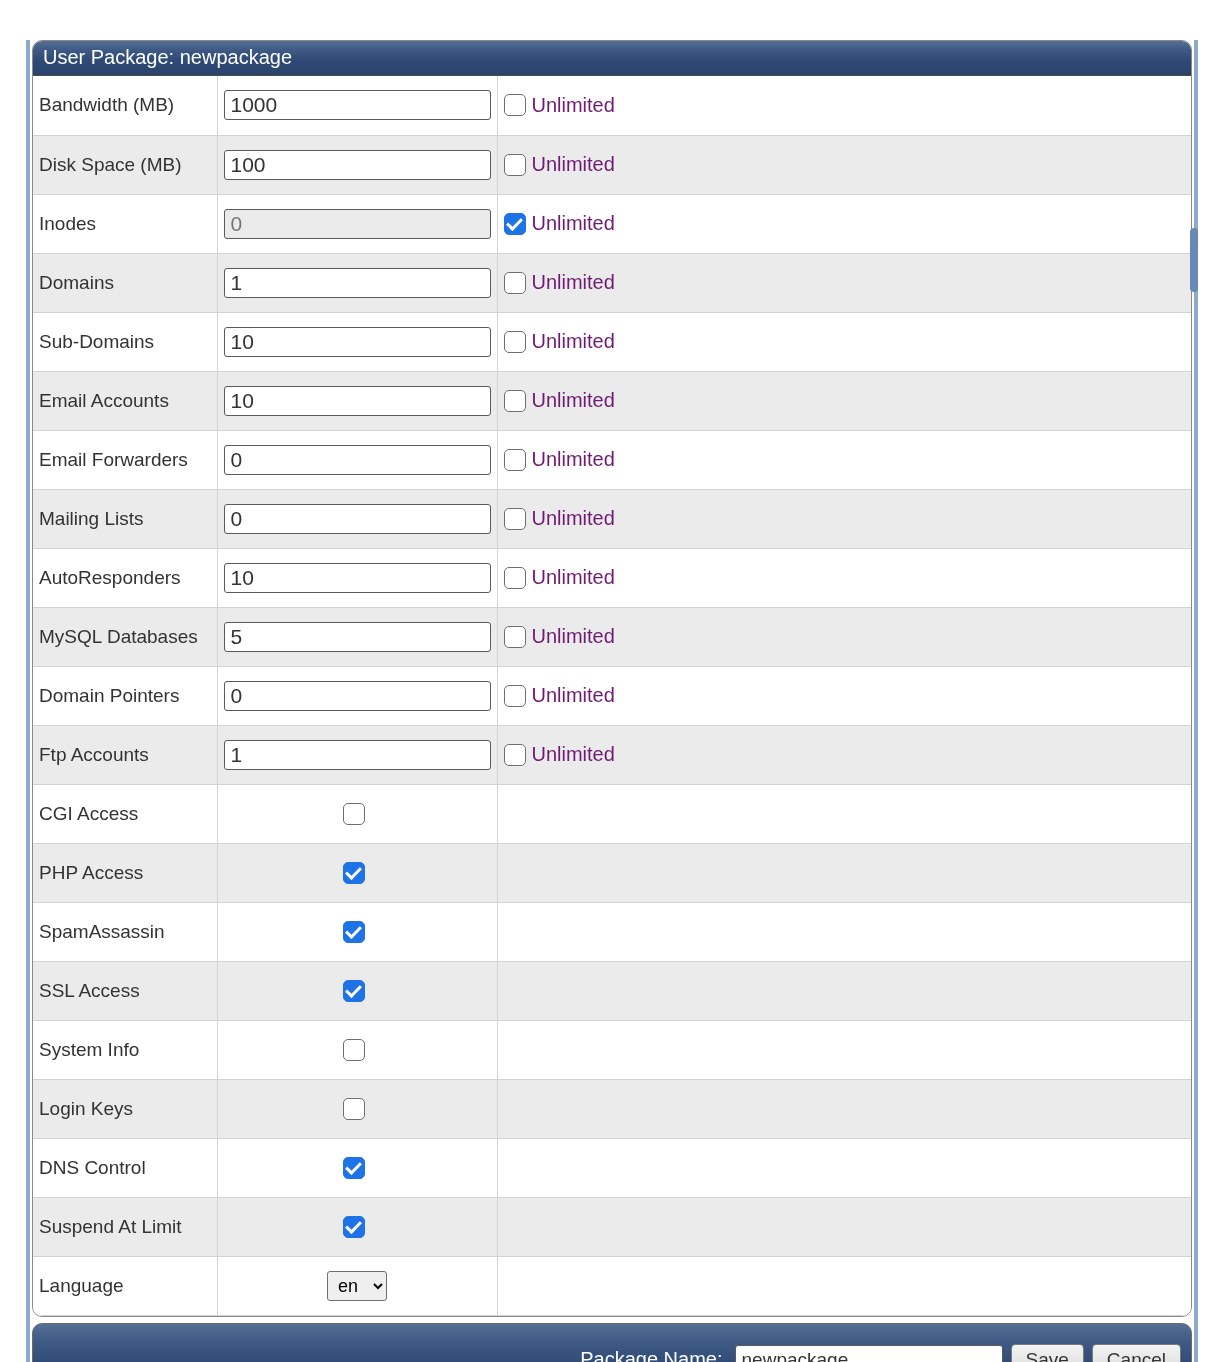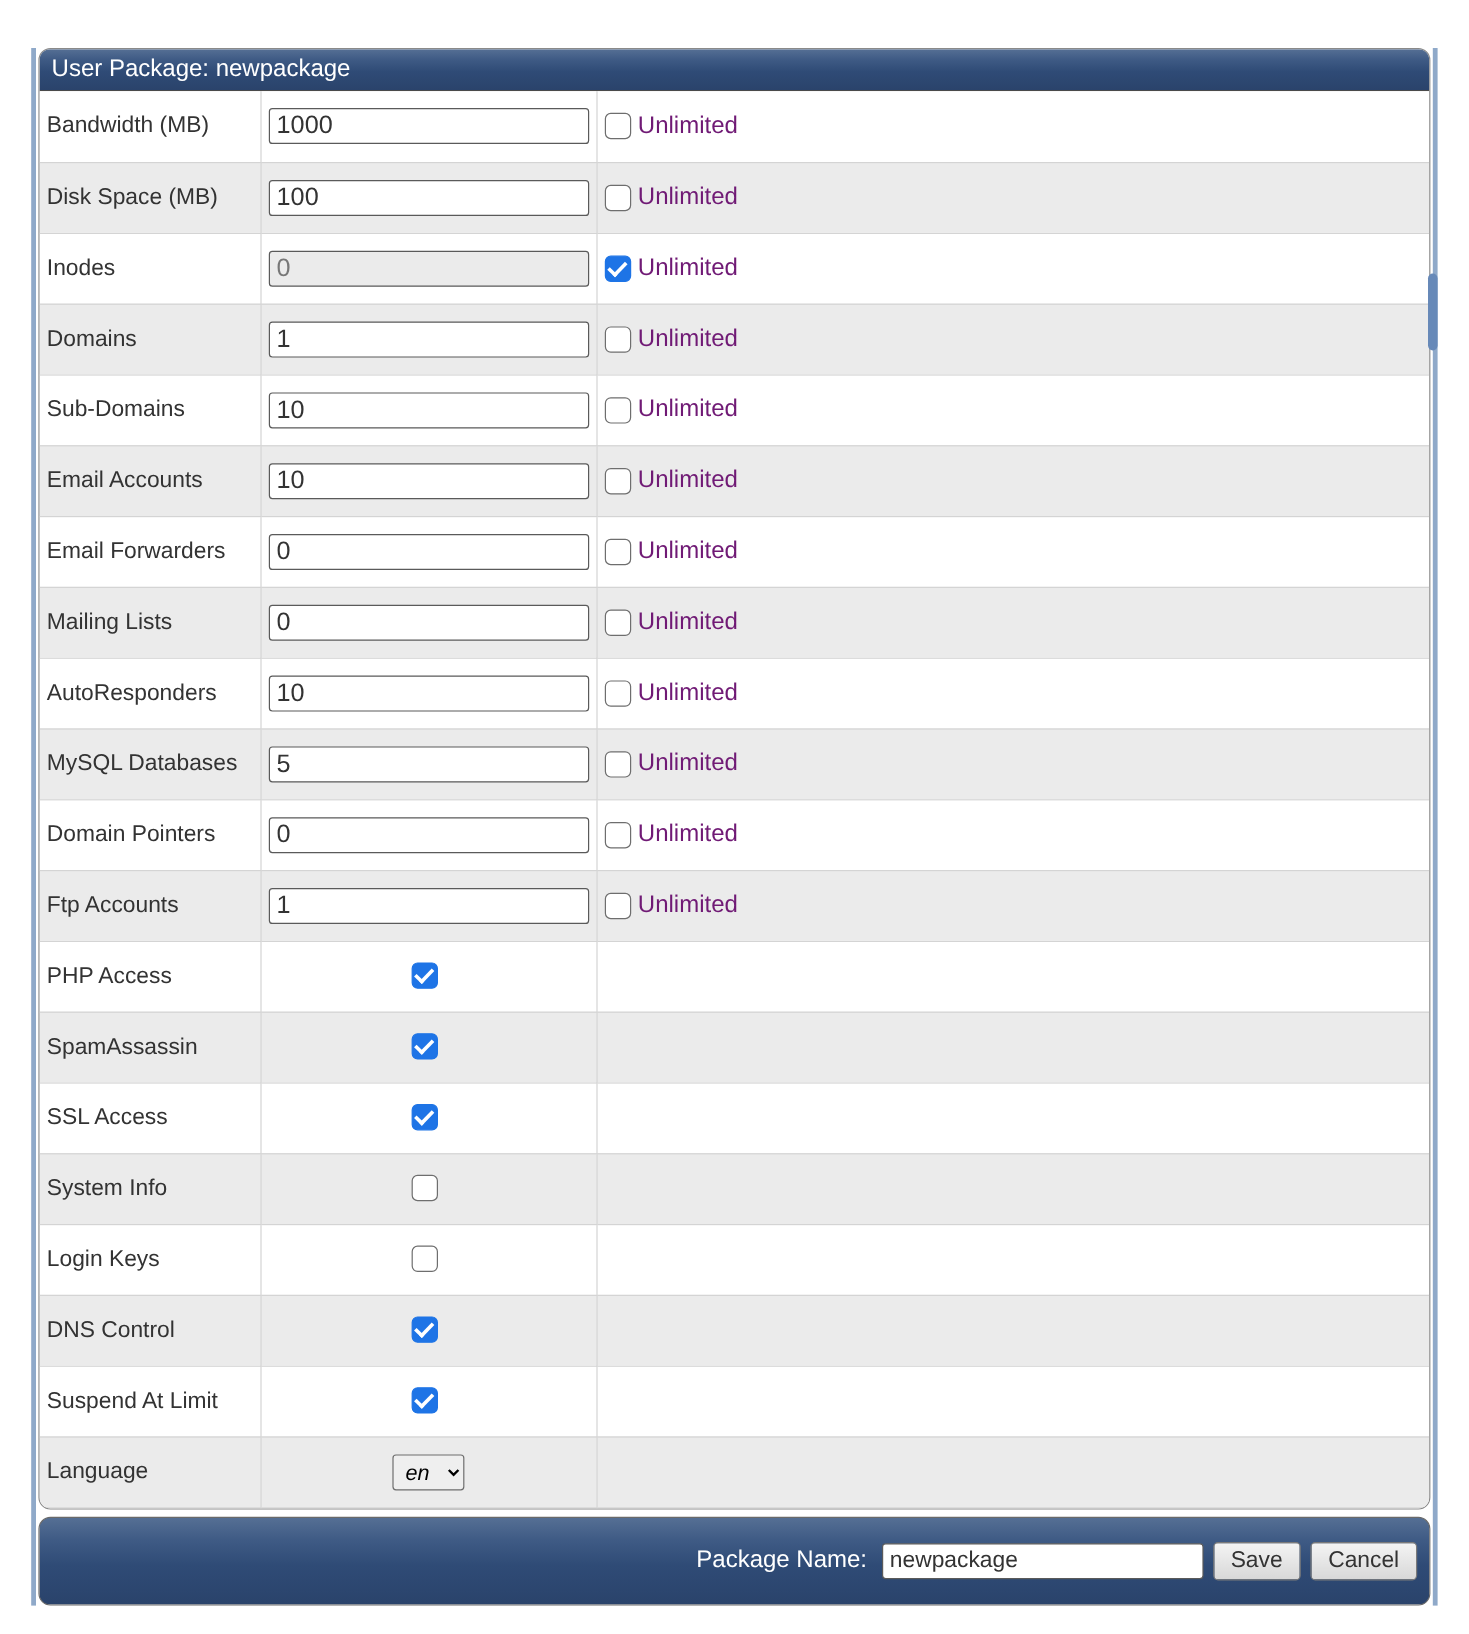--- a/index.html
+++ b/index.html
@@ -219,20 +219,25 @@
             <td>Domain Pointers</td>
             <td class="c2"><input type="text" class="val" value="0" style=""></td>
             <td><input type="checkbox" class="cb" style=""><span class="unl-label">Unlimited</span></td>
           </tr>
           <tr>
             <td>Ftp Accounts</td>
             <td class="c2"><input type="text" class="val" value="1" style=""></td>
             <td><input type="checkbox" class="cb" style=""><span class="unl-label">Unlimited</span></td>
           </tr>
           <tr>
+            <td>CGI Access</td>
+            <td class="c2"><input type="checkbox" class="cb" style=""></td>
+            <td></td>
+          </tr>
+          <tr>
             <td>PHP Access</td>
             <td class="c2"><input type="checkbox" class="cb" checked="" style=""></td>
             <td></td>
           </tr>
           <tr>
             <td>SpamAssassin</td>
             <td class="c2"><input type="checkbox" class="cb" checked="" style=""></td>
             <td></td>
           </tr>
           <tr>
@@ -255,21 +260,21 @@
             <td class="c2"><input type="checkbox" class="cb" checked="" style=""></td>
             <td></td>
           </tr>
           <tr>
             <td>Suspend At Limit</td>
             <td class="c2"><input type="checkbox" class="cb" checked="" style=""></td>
             <td></td>
           </tr>
           <tr>
             <td>Language</td>
-            <td class="c2"><select class="sel" style="width: 60px; font-style: italic;"><option>en</option></select></td>
+            <td class="c2"><select class="sel" style="width: 60px;"><option>en</option></select></td>
             <td></td>
           </tr>
         </tbody>
     </table>
   </div>
 
   <div class="footer-bar">
     <span class="lbl">Package Name:</span>
     <input class="pkg" type="text" value="newpackage" style="">
     <button>Save</button>

